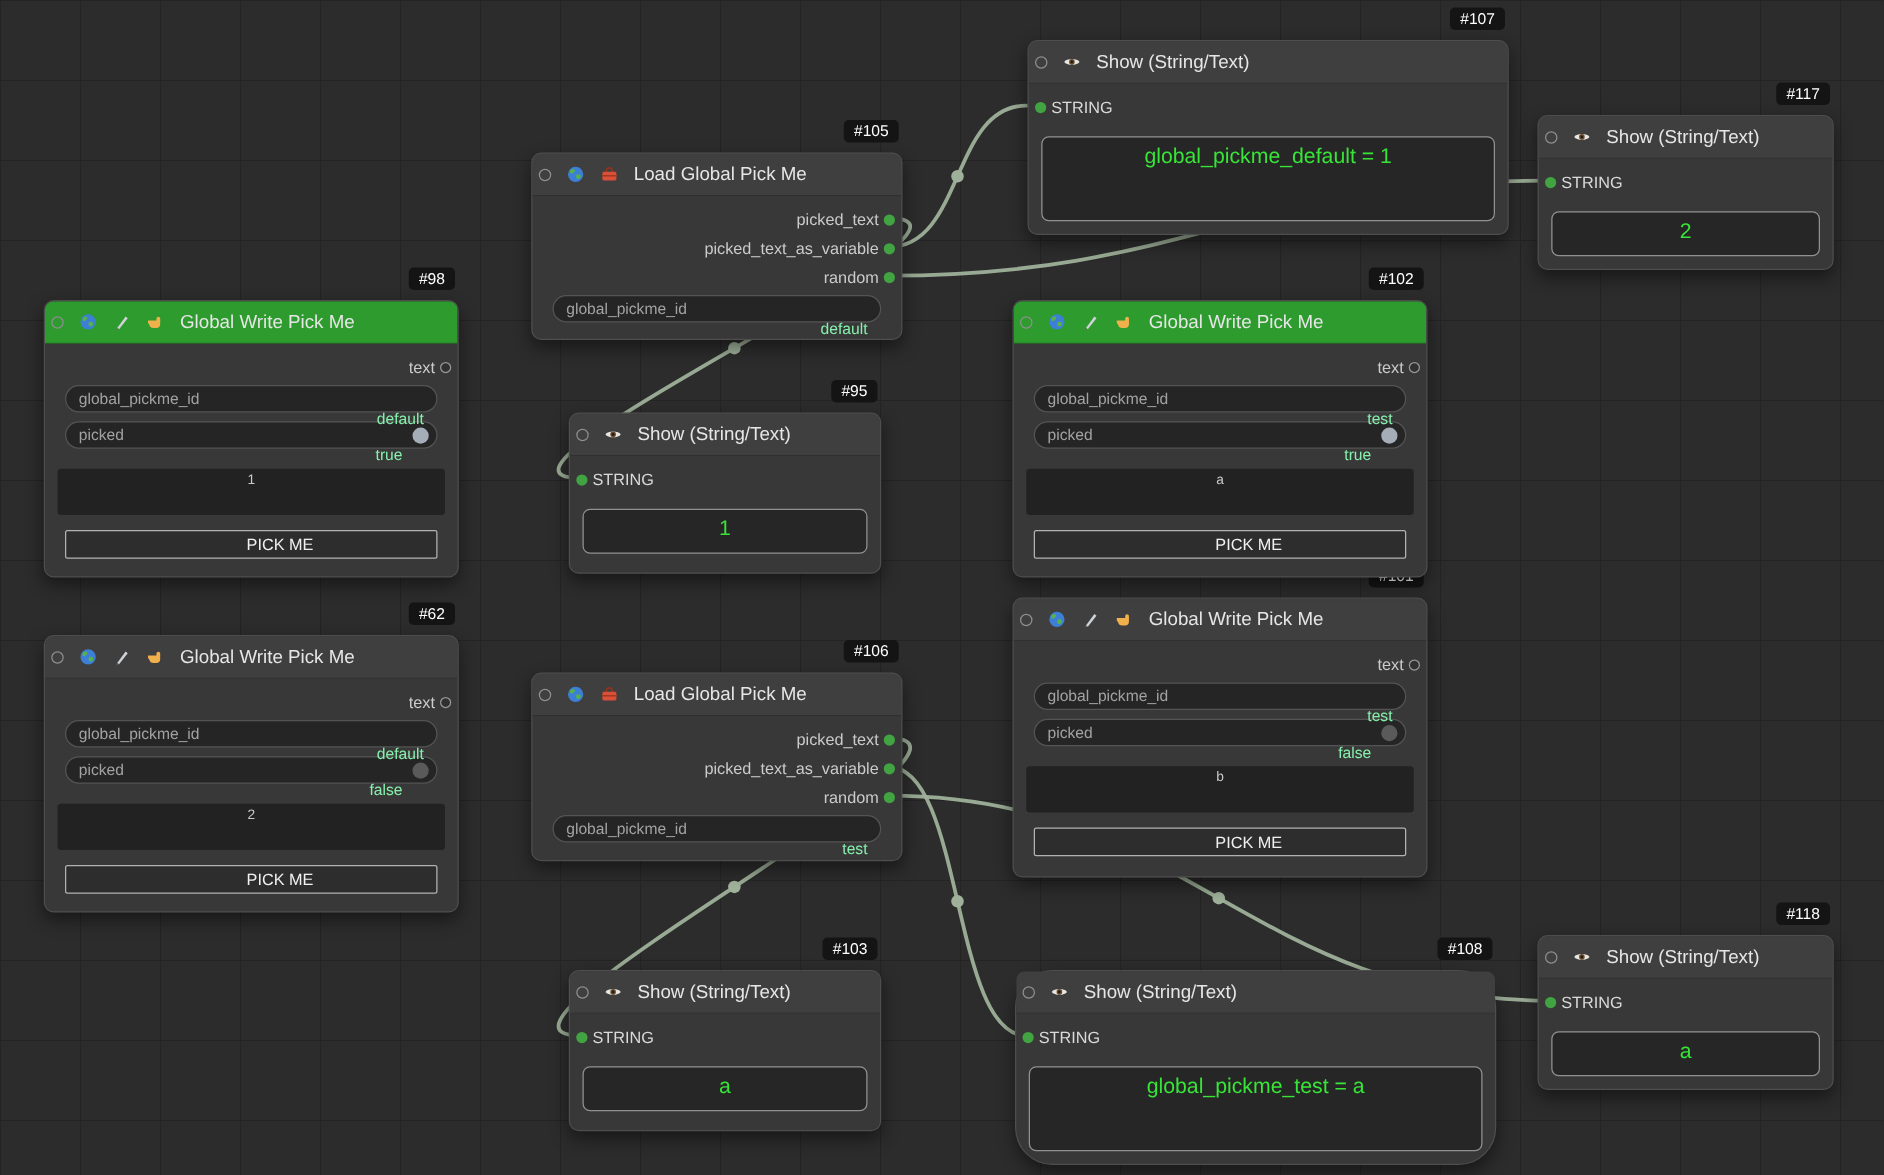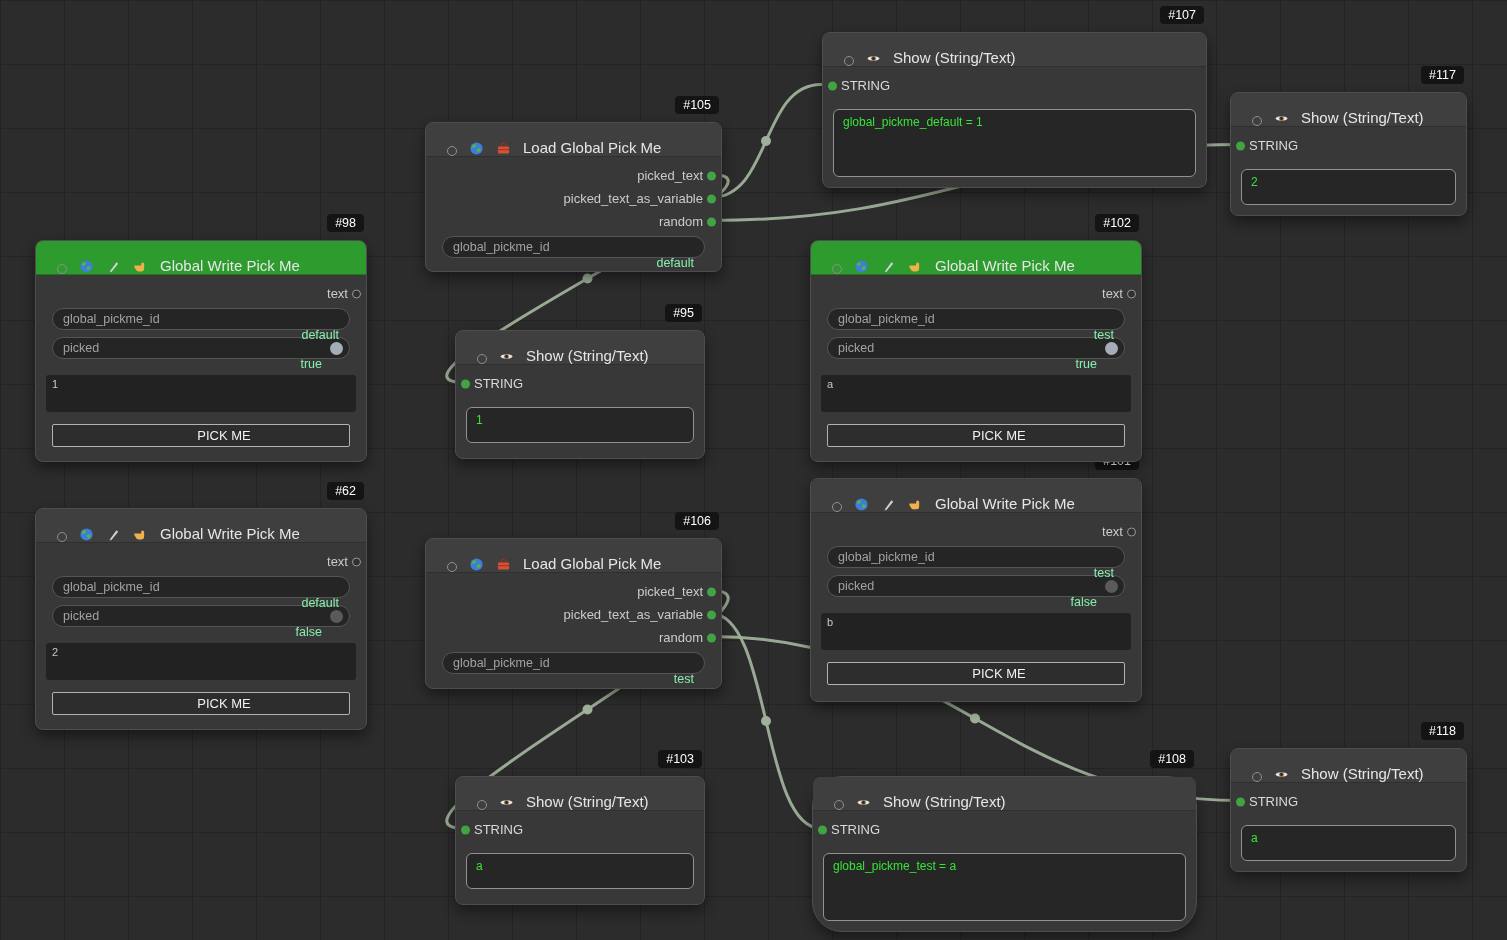--- a/index.html
+++ b/index.html
@@ -16,28 +16,28 @@
   .link-dot{fill:var(--c-link,#9fb19a);}
   .node{
     position:absolute;z-index:2;background:#383838;border:1px solid #4e4e4e;
     border-radius:8px;box-shadow:0 6px 14px rgba(0,0,0,.45);
   }
   .badge{
     position:absolute;top:-27px;right:2px;background:#141414;color:#fff;
     font-size:12.5px;padding:2px 8px;border-radius:4px;white-space:nowrap;
   }
   .node-header{
-    height:34px;border-radius:7px 7px 0 0;display:flex;align-items:flex-end;gap:12px;
-    padding:0 21px;font-size:15px;color:#e6e6e6;border-bottom:1px solid rgba(0,0,0,.25);
+    height:34px;border-radius:7px 7px 0 0;display:flex;align-items:center;gap:12px;
+    padding:0 5px;font-size:15px;color:#e6e6e6;border-bottom:1px solid rgba(0,0,0,.25);
     box-sizing:border-box;
   }
   .collapse-dot{width:10px;height:10px;border:1.5px solid #8f8f8f;border-radius:50%;flex:none;box-sizing:border-box;}
   .hicon{width:15px;height:15px;flex:none;}
   .node-title{white-space:nowrap;overflow:hidden;text-overflow:ellipsis;}
-  .node-body{padding-top:7px;}
+  .node-body{padding-top:7px;text-align:center;}
   .slot-row{position:relative;height:23px;display:flex;align-items:center;font-size:13px;color:#cbcbcb;}
   .slot-row.output{justify-content:flex-end;padding-right:18px;}
   .slot-row.input{justify-content:flex-start;padding-left:18px;color:#dadada;}
   .slot-dot{position:absolute;width:9px;height:9px;border-radius:50%;top:50%;transform:translateY(-50%);box-sizing:border-box;}
   .slot-dot.out{right:5px;} .slot-dot.in{left:5px;}
   .dot-green{background:var(--c-slot,#41a341);}
   .dot-gray{background:#303030;border:1.5px solid #989898;}
   .widgets{margin-top:3px;}
   .widget{
     height:22px;margin:0 16px 7px;background:#252525;border:1px solid #545454;border-radius:11px;
@@ -51,21 +51,21 @@
   .node-textarea{
     margin:16px 10px 0;height:37px;background:#222;border-radius:3px;color:#c8c8c8;
     font-size:11px;line-height:1.25;padding:3px 6px;box-sizing:border-box;overflow:hidden;white-space:pre-wrap;
   }
   .pick-button{
     margin:12px 16px 0;height:23px;border:1px solid #b2b2b2;border-radius:2px;background:#2d2d2d;
     color:#f0f0f0;font-size:13px;display:flex;align-items:center;justify-content:center;box-sizing:border-box;padding-left:46px;
   }
   .show-box{
     margin:12px 10px 0;height:36px;border:1px solid #919191;border-radius:6px;background:#262626;
-    color:var(--c-value,#37e437);font-size:12px;padding:5px 9px;box-sizing:border-box;
+    color:var(--c-value,#37e437);font-size:17px;padding:5px 9px;box-sizing:border-box;
     overflow:hidden;white-space:pre-wrap;
   }
   .show-box.tall{height:68px;}
 </style>
 </head>
 <body>
 
 <div class="canvas" id="canvas">
   <svg id="links" width="1507" height="940">
       <path d="M711 174.5 C 822.15 174.5, 352.85 382.5, 464 382.5" class="link"></path>

